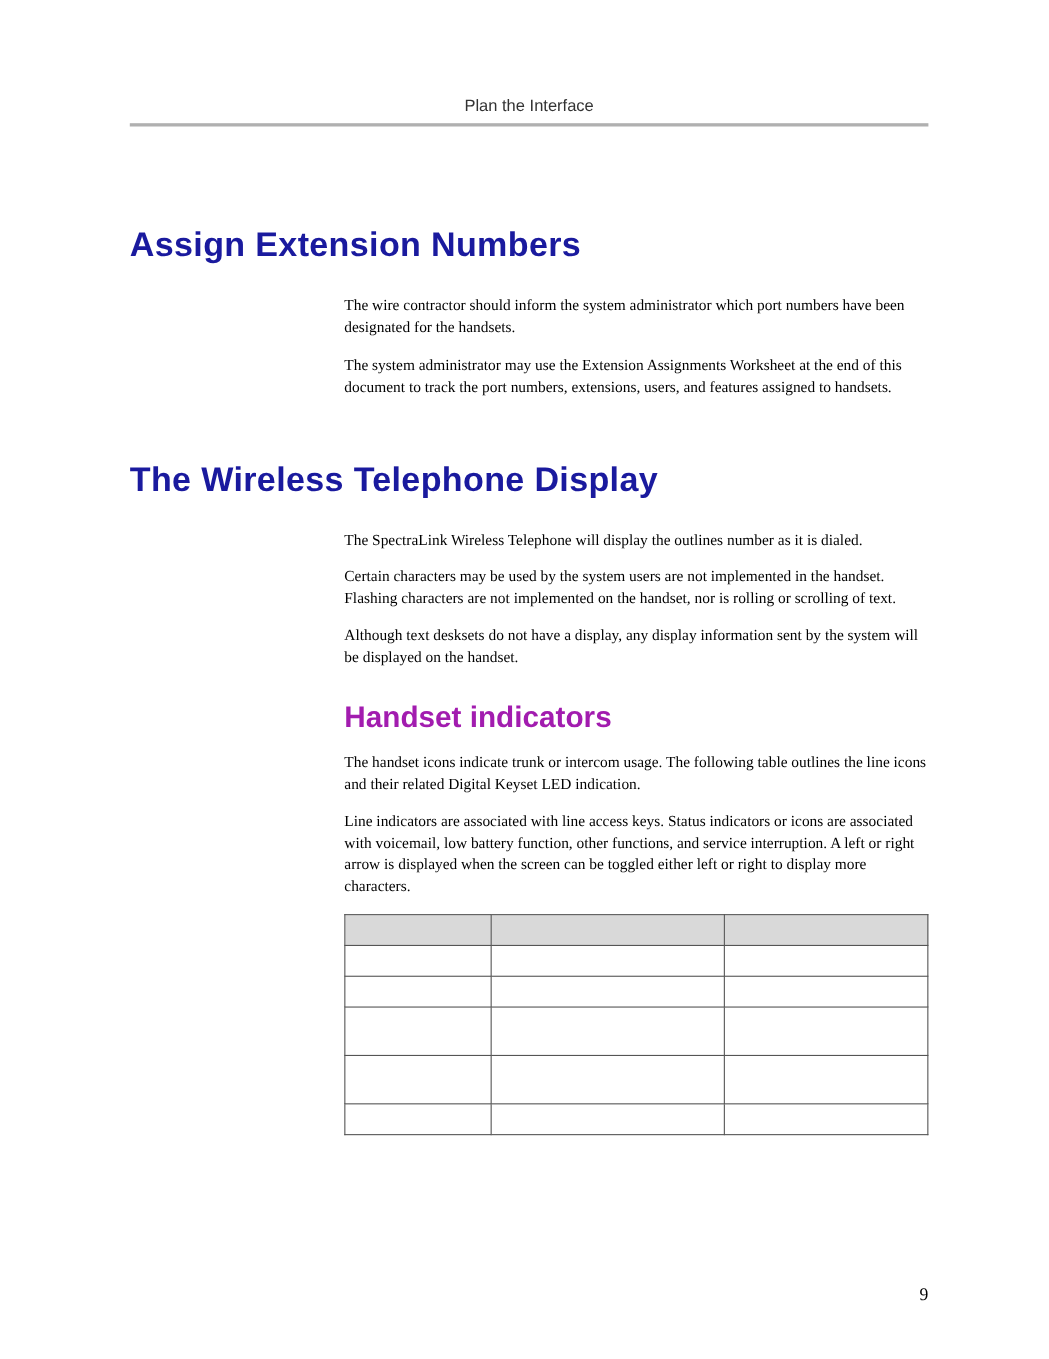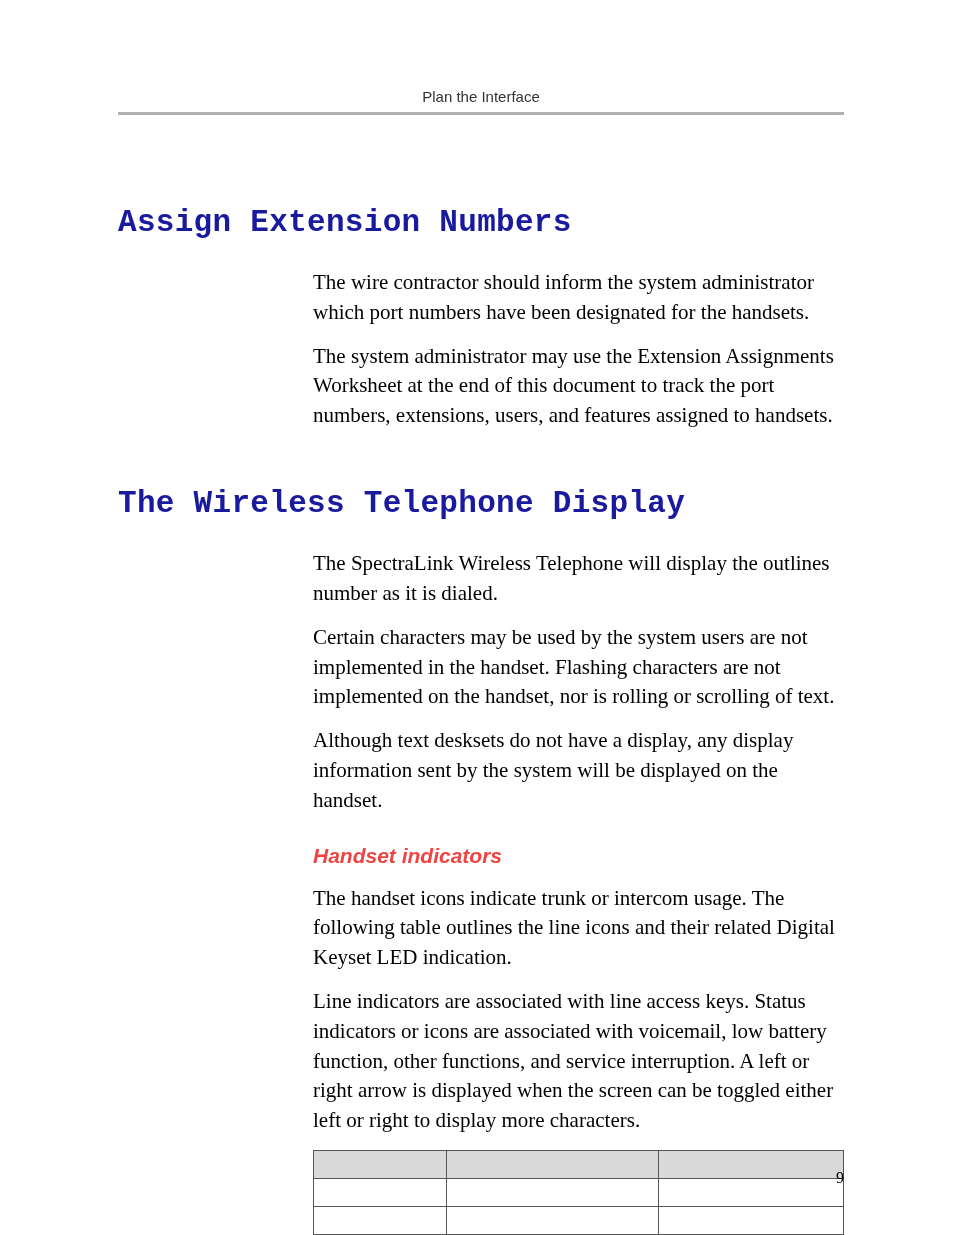--- a/index.html
+++ b/index.html
@@ -25,47 +25,46 @@
       font-family: "Futura", "Century Gothic", "Trebuchet MS", sans-serif;
       font-size: 15px;
       color: #333;
     }
     .header-rule {
       border: none;
       border-top: 3px solid #b0b0b0;
       margin-bottom: 90px;
     }
     h1 {
-      font-family: Liberation Mono, monospace;
+      font-family: Liberation Sans, sans-serif;
       font-size: 31px;
       font-weight: bold;
       color: #1a1a9e;
       margin-bottom: 28px;
       letter-spacing: 0.3px;
     }
     .section {
       margin-bottom: 55px;
     }
     .body-text {
       margin-left: 195px;
     }
     p {
-      font-size: 21px;
+      font-size: 14px;
       line-height: 1.42;
       color: #000;
       margin-bottom: 14px;
     }
     h2 {
       font-family: "Futura", "Century Gothic", "Trebuchet MS", sans-serif;
-      font-size: 21px;
+      font-size: 27px;
       font-weight: bold;
-      color: #ef4444;
+      color: #a21caf;
       margin-bottom: 16px;
       margin-top: 28px;
-      font-style: italic;
     }
     .table-wrapper {
       margin-top: 14px;
     }
     table {
       border-collapse: collapse;
       width: 100%;
     }
     th, td {
       border: 1px solid #555;

